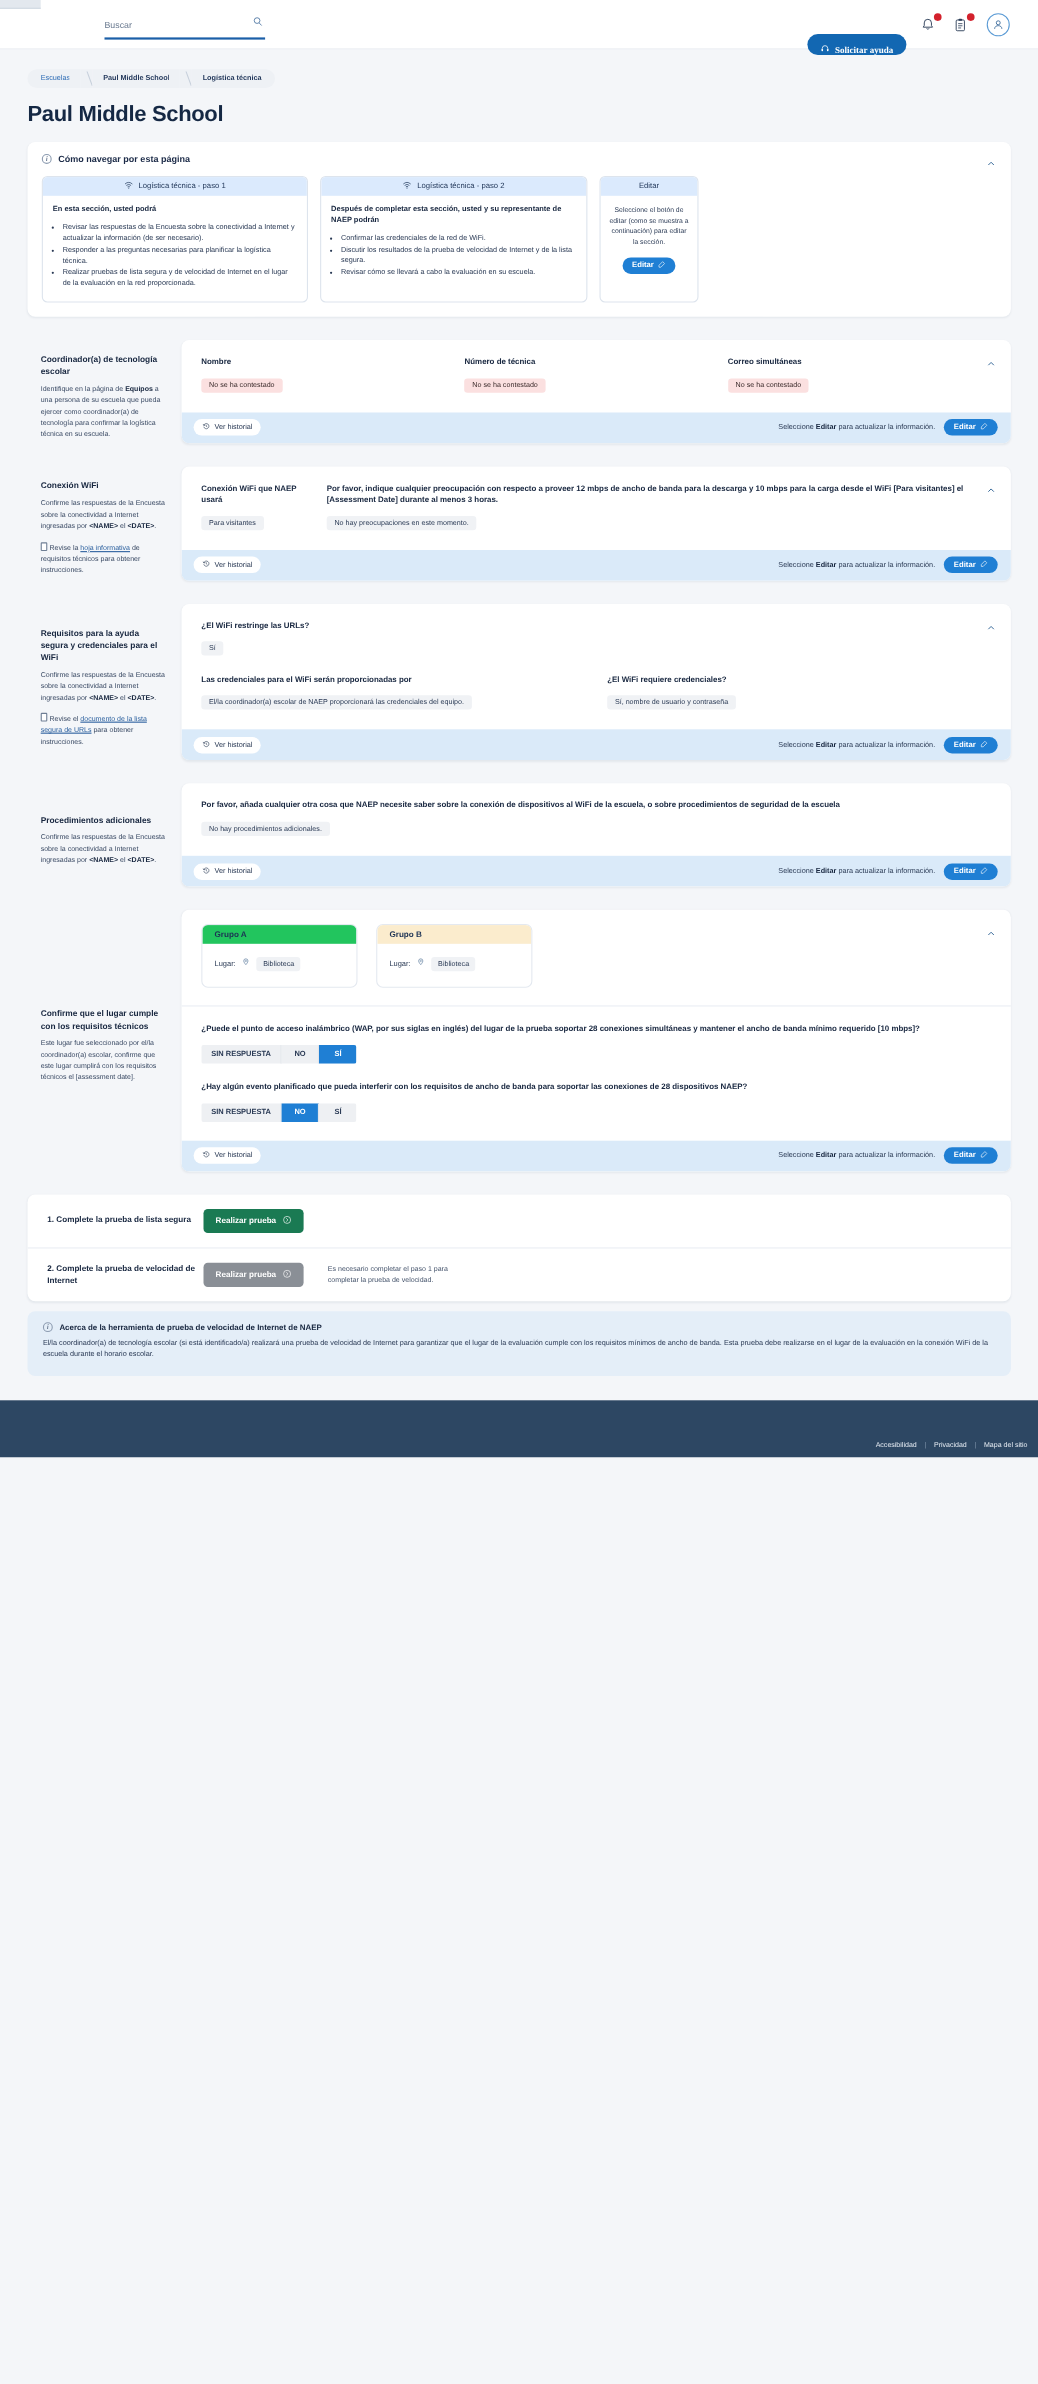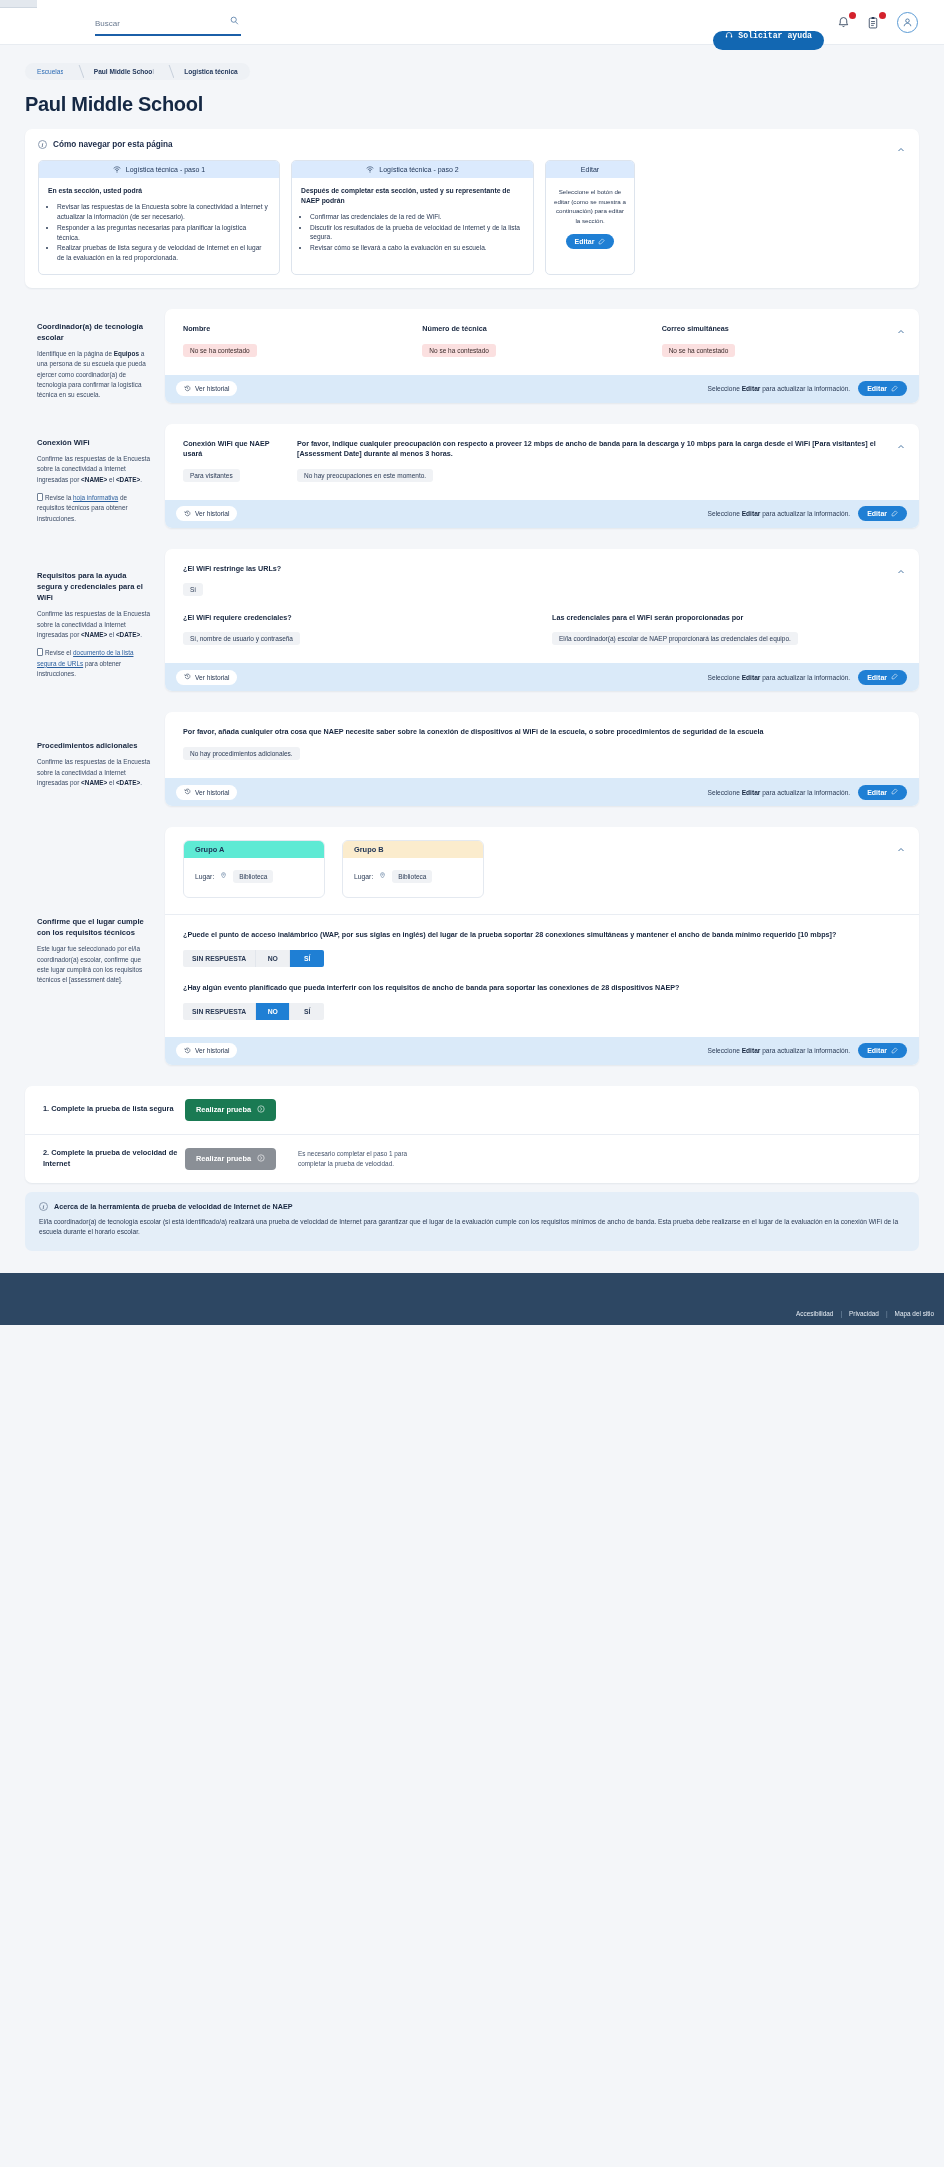--- a/index.html
+++ b/index.html
@@ -28,22 +28,22 @@
   .search-input {
     border: 0; outline: 0; font-size: 8px; color: #44536b;
     font-family: "Liberation Sans", sans-serif; width: 120px; background: transparent;
   }
   .search-input::placeholder { color: #6a7a90; }
   .search-icon { position: absolute; right: 2px; top: 2px; }
   .topbar-right { margin-left: auto; display: flex; align-items: center; gap: 13px; }
   .help-btn {
     background: #1267b2; color: #fff; border: 0; border-radius: 14px;
     height: 19px; padding: 0 12px; font-size: 8.2px; font-weight: bold;
-    display: flex; align-items: flex-start; gap: 5px; cursor: pointer;
-    font-family: Liberation Mono, monospace;
+    display: flex; align-items: flex-end; gap: 5px; cursor: pointer;
+    font-family: Liberation Serif, serif;
     margin-top: 36px;
   }
   .icon-btn { position: relative; width: 17px; height: 19px; cursor: pointer; }
   .badge-dot {
     position: absolute; top: -1px; right: -2px; width: 7px; height: 7px;
     border-radius: 50%; background: #d3212c;
   }
   .avatar-btn {
     width: 21px; height: 21px; border-radius: 50%; border: 1.1px solid #5b9bd5;
     display: flex; align-items: center; justify-content: center; cursor: pointer;
@@ -181,21 +181,21 @@
 
   
   .proc-text { font-size: 7.2px; font-weight: bold; color: #17263f; line-height: 1.5; }
 
   
   .grp-row { display: flex; gap: 17px; padding: 13px 18px 16px 18px; }
   .grp {
     width: 142px; border: 1px solid #e4e9f0; border-radius: 6px; overflow: hidden; background:#fff;
   }
   .grp-head { height: 17px; display: flex; align-items: center; padding: 0 11px; font-size: 7.4px; color: #1c3254; font-weight: bold;}
-  .grp-head.a { background: #5eead4; }
+  .grp-head.a { background: #22c55e; }
   .grp-head.b { background: #fbeccd; }
   .grp-body { display: flex; align-items: center; gap: 6px; padding: 9px 11px 12px 11px; }
   .grp-body .lbl { font-size: 6.8px; color: #2a3a55; }
   .grp-body .place { font-size: 6.5px; background: #f0f2f5; border-radius: 3px; padding: 3px 6px; color: #2a3a55; }
   .divider { height: 1px; background: #e9edf3; margin: 0; }
 
   .qblock { padding: 15px 18px 17px 18px; }
   .qtext { font-size: 7.2px; font-weight: bold; color: #17263f; line-height: 1.5; }
   .seg { display: flex; margin-top: 9px; border-radius: 2px; overflow: hidden; width: fit-content; }
   .seg-item {
@@ -504,26 +504,26 @@
             </svg>
         </span>
         <div class="panel-body">
           <div class="qa">
             <div class="flabel">¿El WiFi restringe las URLs?</div>
             <div class="fval">Sí</div>
           </div>
           <div class="qa">
             <div class="qrow">
               <div class="qcol">
+                <div class="flabel">Las credenciales para el WiFi serán proporcionadas por</div>
+                <div class="fval">El/la coordinador(a) escolar de NAEP proporcionará las credenciales del equipo.</div>
+              </div>
+              <div class="qcol">
                 <div class="flabel">¿El WiFi requiere credenciales?</div>
                 <div class="fval">Sí, nombre de usuario y contraseña</div>
-              </div>
-              <div class="qcol">
-                <div class="flabel">Las credenciales para el WiFi serán proporcionadas por</div>
-                <div class="fval">El/la coordinador(a) escolar de NAEP proporcionará las credenciales del equipo.</div>
               </div>
             </div>
           </div>
         </div>
         <div class="panel-foot">
           <button class="hist-btn">
             <span>
               <svg width="7" height="7" viewBox="0 0 16 16">
                   <path d="M3 6.2A5.4 5.4 0 1 1 2.9 9" fill="none" stroke="#2b3d57" stroke-width="1.3"></path>
                   <polyline points="1.4,3.4 3,6.4 6,5.6" fill="none" stroke="#2b3d57" stroke-width="1.3"></polyline>

